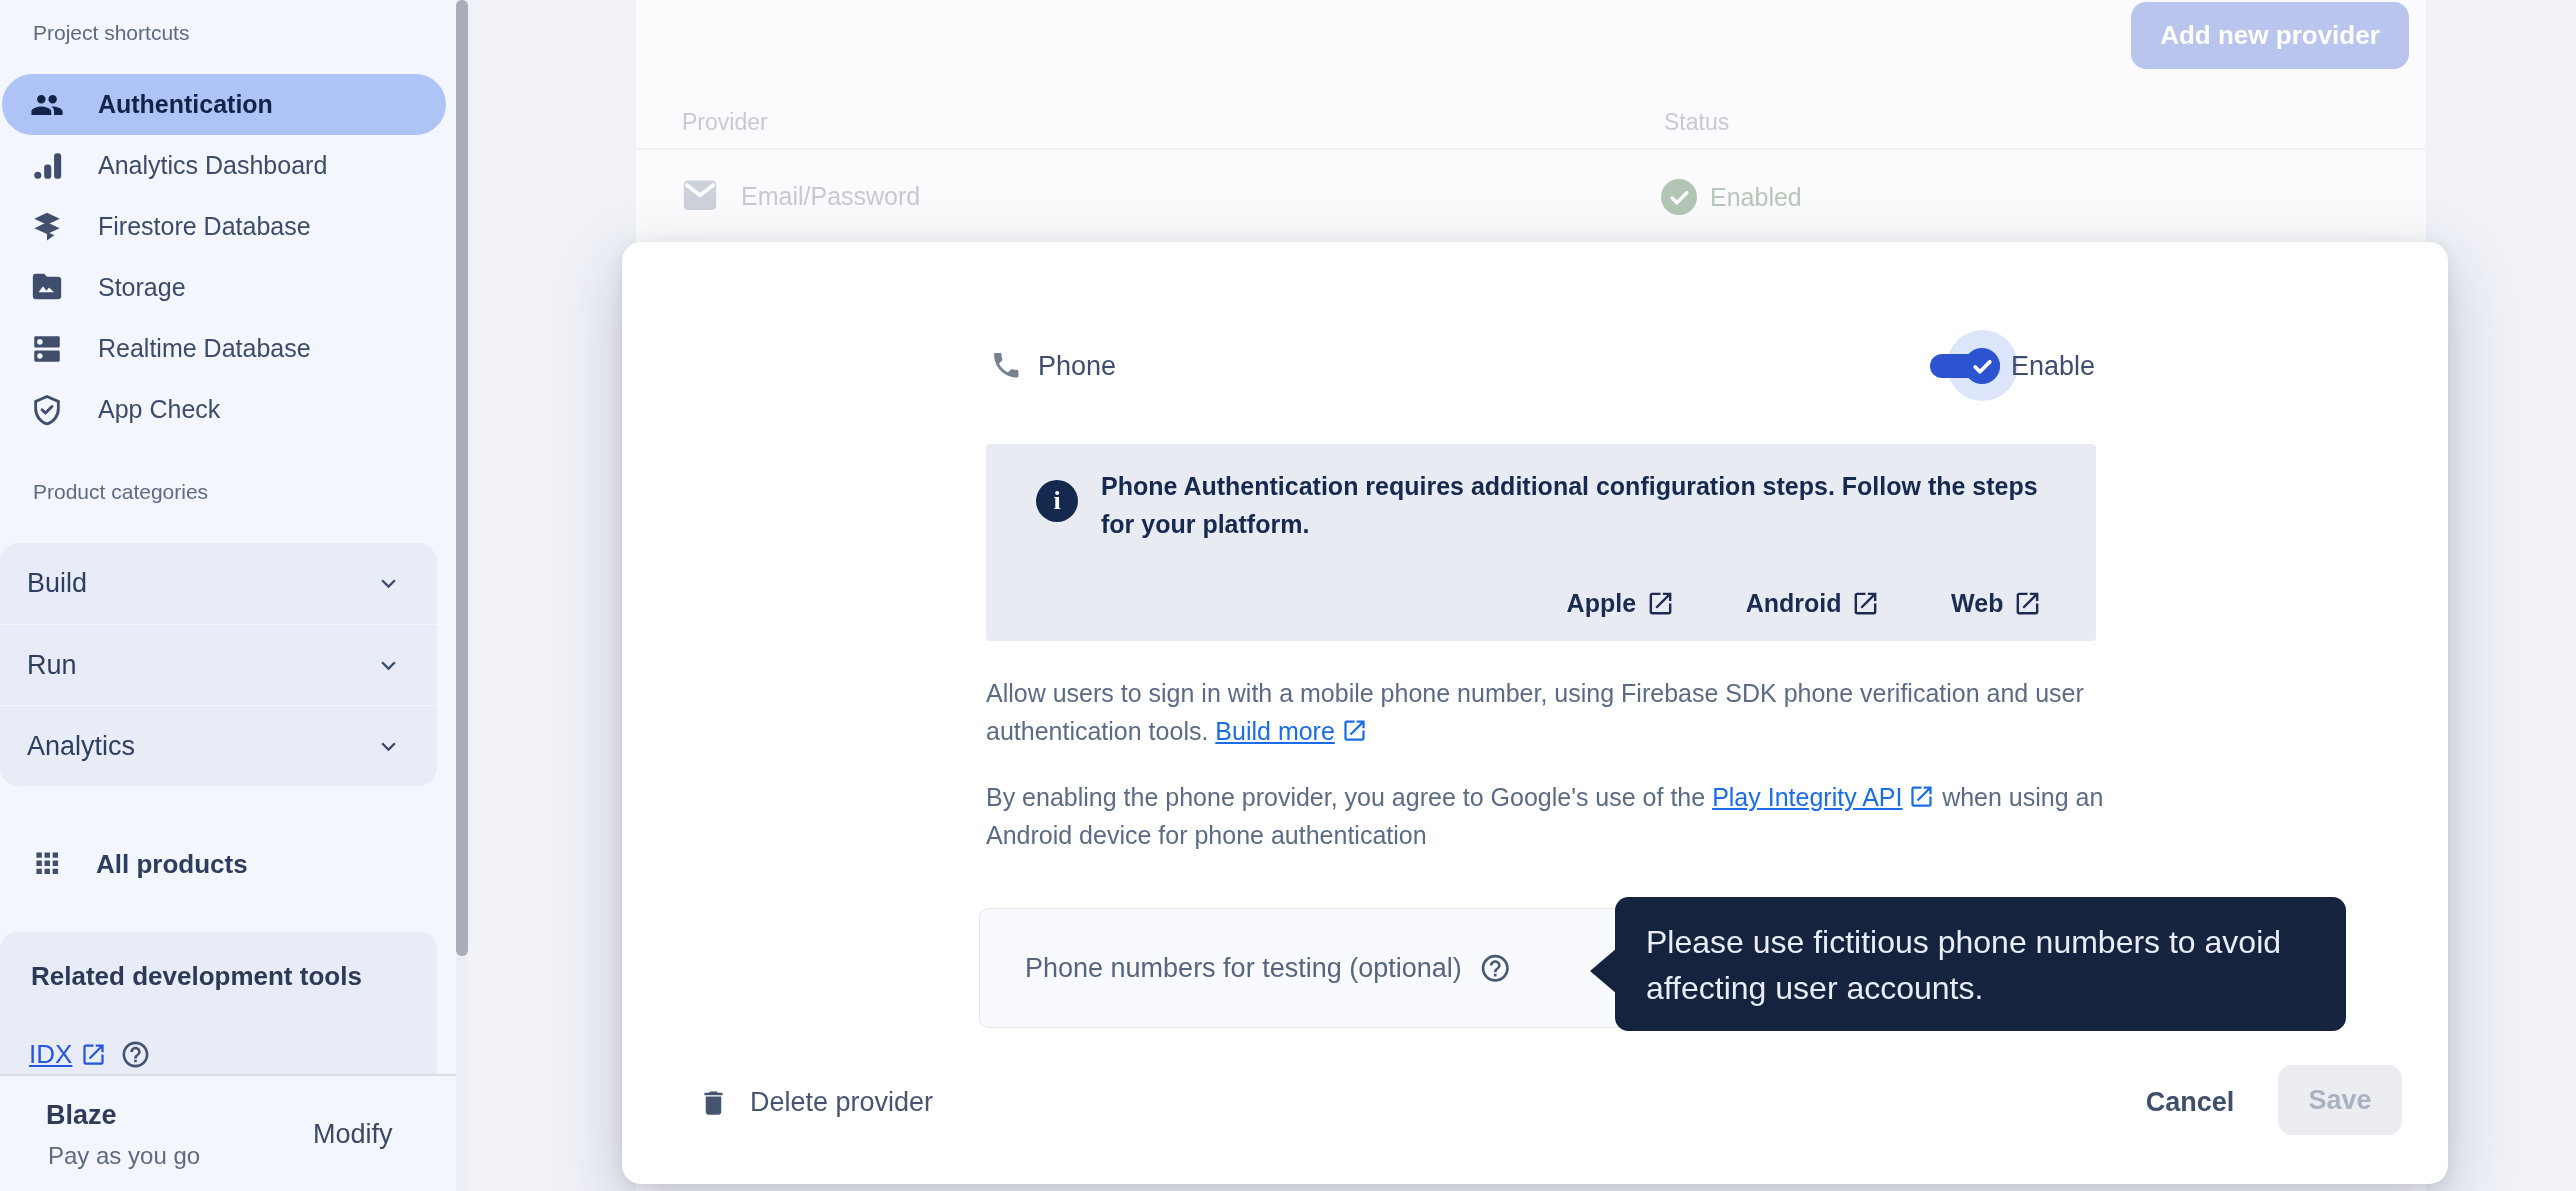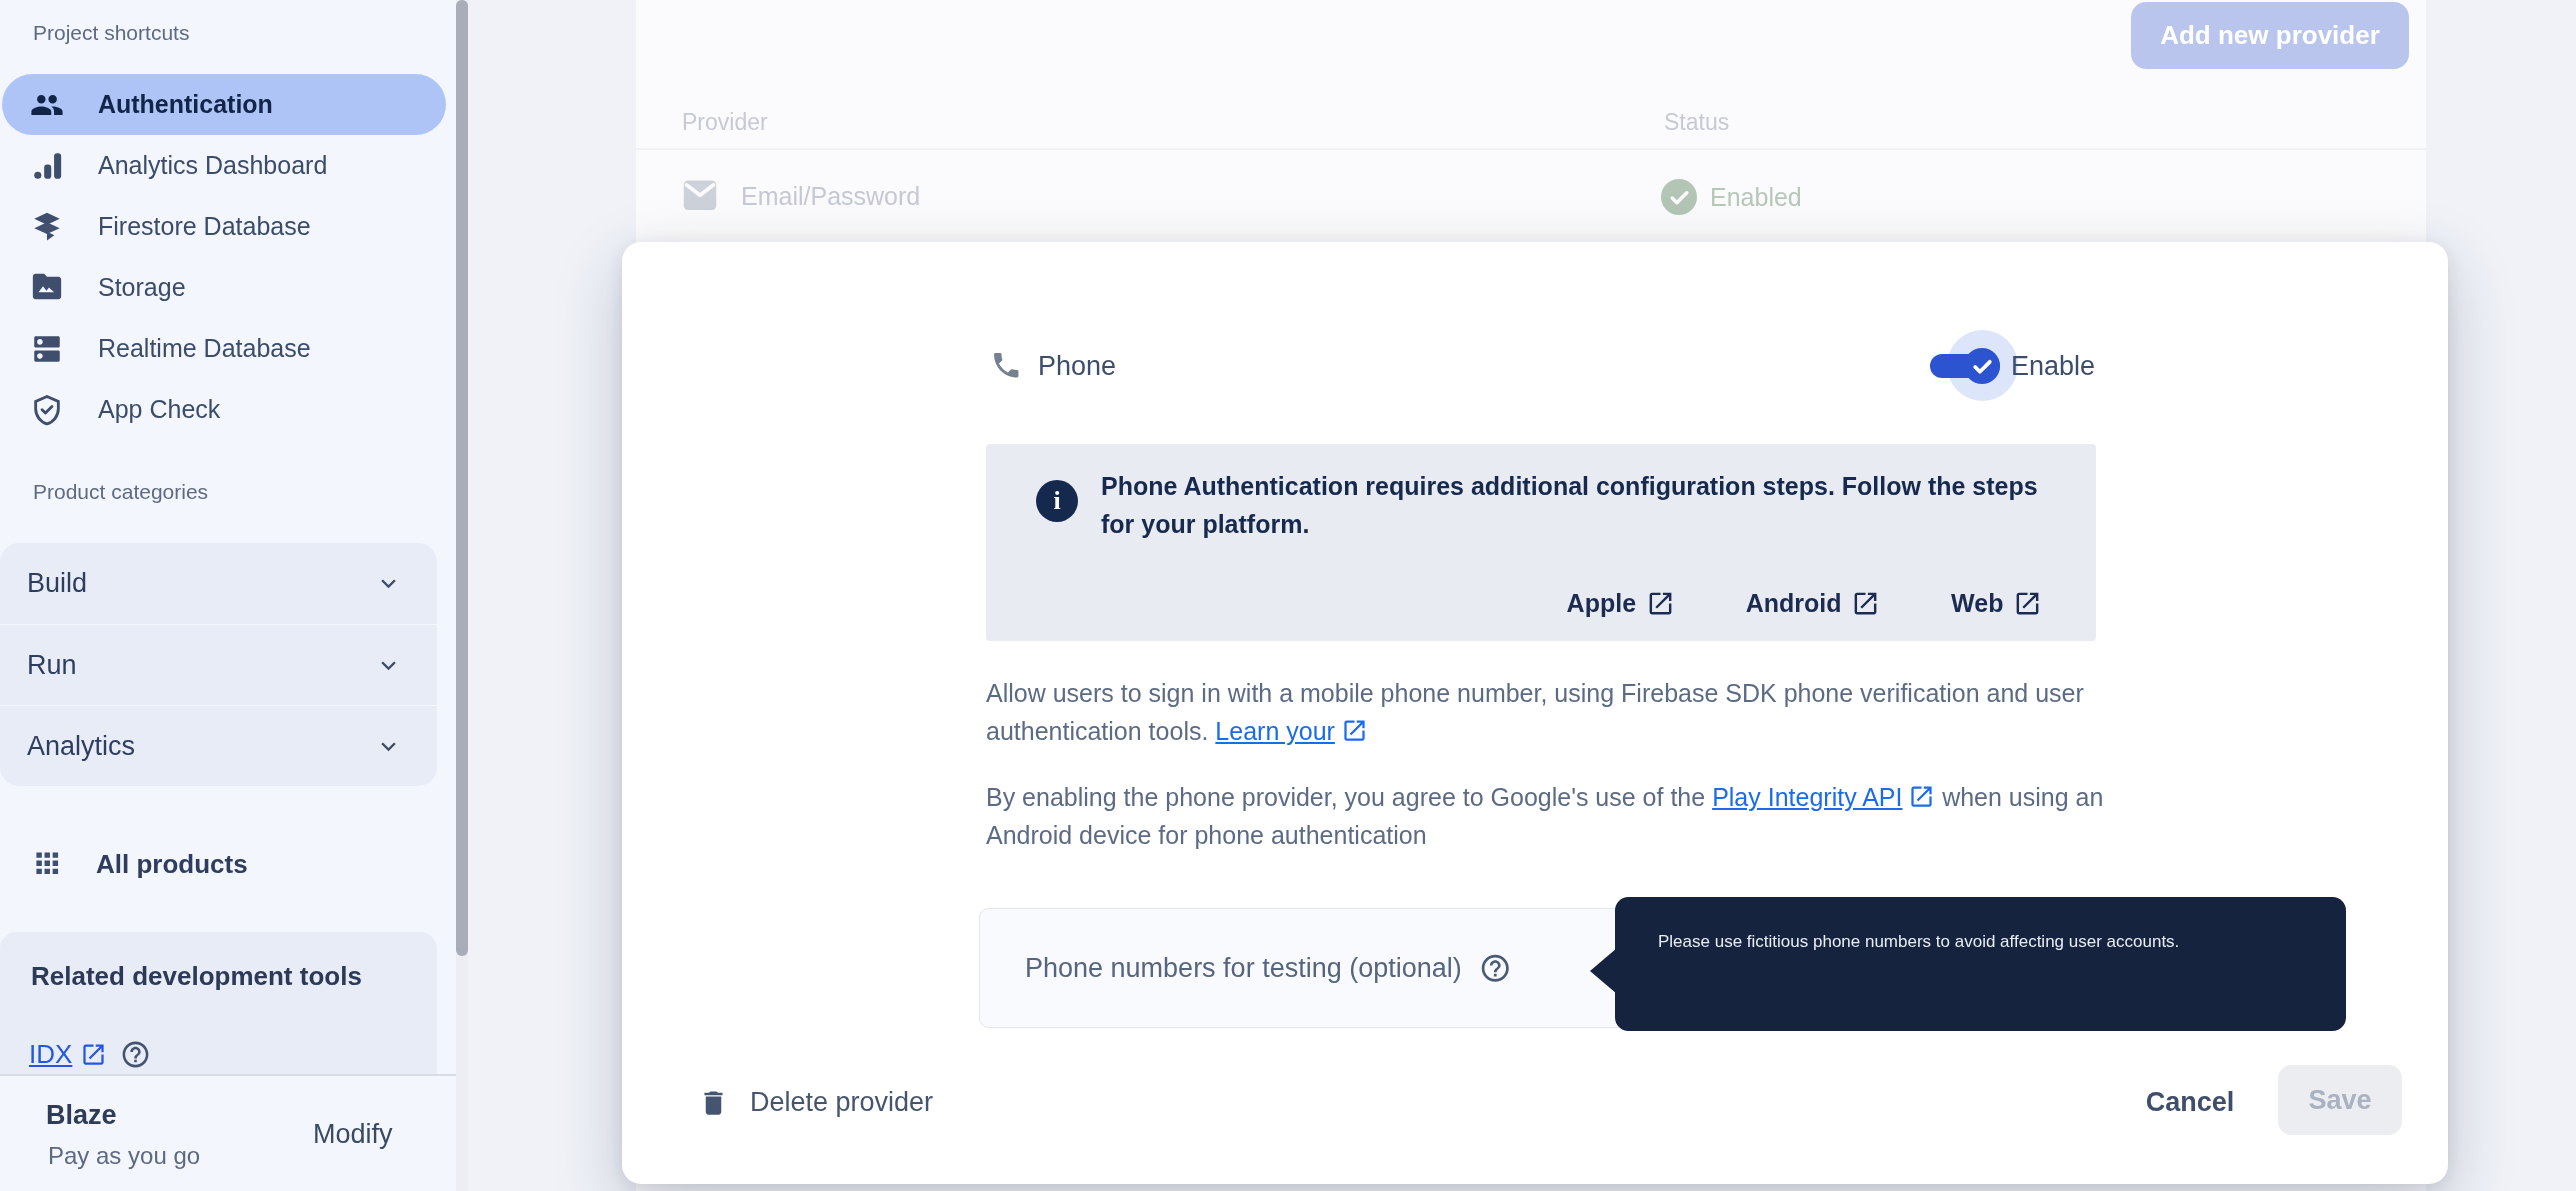--- a/index.html
+++ b/index.html
@@ -83,21 +83,21 @@
   .para.p2 { top:536px; }
   .blue-link { color:#1a6ce8; text-decoration:underline; cursor:pointer; white-space:nowrap; }
   .ext-blue { display:inline-block; vertical-align:-3.8px; margin-left:5.7px; color:#1a6ce8; }
   .ext-navy { color:#1b2b51; }
 
   .testing-panel { position:absolute; left:357px; top:666px; width:1118px; height:120px; background:#f9fafd; border:1.9px solid #e3e7ef; border-radius:9.6px; display:flex; align-items:center; cursor:pointer; }
   .testing-lbl { margin-left:45px; font-size:27px; color:#55657f; display:flex; align-items:center; gap:17px;justify-content:space-between; }
   .testing-help { color:#4a5a74; }
 
   .tooltip { position:absolute; left:993px; top:655px; width:731px; height:134px; background:#16233f; border-radius:13.4px; color:#e9edf5; }
-  .tooltip-text { position:absolute; left:43px; top:22px; width:669px; font-size:17px; line-height:46px; }
+  .tooltip-text { position:absolute; left:31px; top:22px; width:669px; font-size:32px; line-height:46px; }
   .tooltip-arrow { position:absolute; left:-25px; top:51px; width:0; height:0; border-top:23px solid transparent; border-bottom:23px solid transparent; border-right:27px solid #16233f; }
 
   .delete-btn { position:absolute; left:76px; top:827px; height:67px; display:flex; align-items:center; gap:21px; color:#46556f; cursor:pointer; }
   .delete-btn .lbl { font-size:27px; font-weight:500; }
   .cancel-btn { position:absolute; left:1501px; top:827px; width:134px; height:67px; display:flex; align-items:center; justify-content:center; font-size:27px; font-weight:700; color:#3f4e6b; cursor:pointer; }
   .save-btn { position:absolute; left:1656px; top:823px; width:124px; height:70px; background:#ecedf1; border-radius:13.4px; display:flex; align-items:center; justify-content:center; font-size:27px; font-weight:600; color:#a9b2c1; }
 </style>
 </head>
 <body>
 
@@ -295,21 +295,21 @@
             <svg width="29" height="29" viewBox="0 0 24 24" fill="currentColor">
               <path d="M19 19H5V5h7V3H5c-1.11 0-2 .9-2 2v14c0 1.1.89 2 2 2h14c1.1 0 2-.9 2-2v-7h-2v7zM14 3v2h3.59l-9.83 9.83 1.41 1.41L19 6.41V10h2V3h-7z"></path>
             </svg>
           </span>
       </span>
     </div>
   </div>
 
   <div class="para p1">
     <span>Allow users to sign in with a mobile phone number, using Firebase SDK phone verification and user authentication tools.</span>
-    <span class="blue-link"><span>Learn your</span><span class="ext-blue"><svg width="27" height="27" viewBox="0 0 24 24" fill="currentColor">
+    <span class="blue-link"><span>Build more</span><span class="ext-blue"><svg width="27" height="27" viewBox="0 0 24 24" fill="currentColor">
             <path d="M19 19H5V5h7V3H5c-1.11 0-2 .9-2 2v14c0 1.1.89 2 2 2h14c1.1 0 2-.9 2-2v-7h-2v7zM14 3v2h3.59l-9.83 9.83 1.41 1.41L19 6.41V10h2V3h-7z"></path>
           </svg></span></span>
   </div>
 
   <div class="para p2">
     <span>By enabling the phone provider, you agree to Google's use of the</span>
     <span class="blue-link"><span>Play Integrity API</span><span class="ext-blue"><svg width="27" height="27" viewBox="0 0 24 24" fill="currentColor">
             <path d="M19 19H5V5h7V3H5c-1.11 0-2 .9-2 2v14c0 1.1.89 2 2 2h14c1.1 0 2-.9 2-2v-7h-2v7zM14 3v2h3.59l-9.83 9.83 1.41 1.41L19 6.41V10h2V3h-7z"></path>
           </svg></span></span>
     <span>when using an Android device for phone authentication</span>

